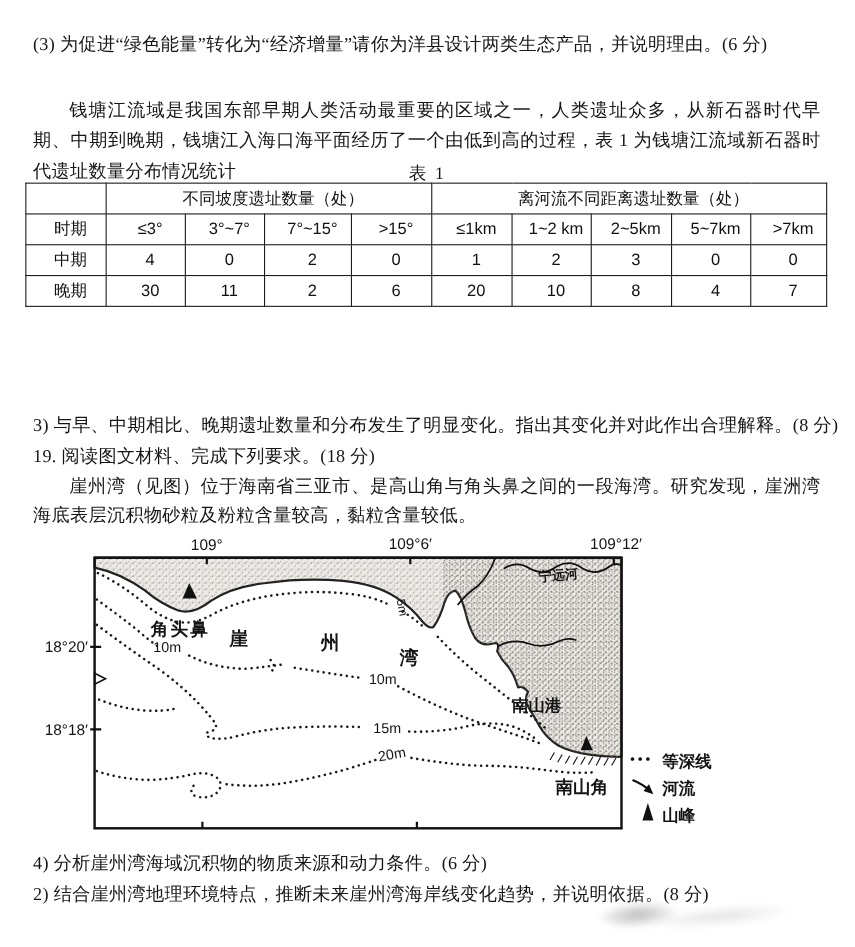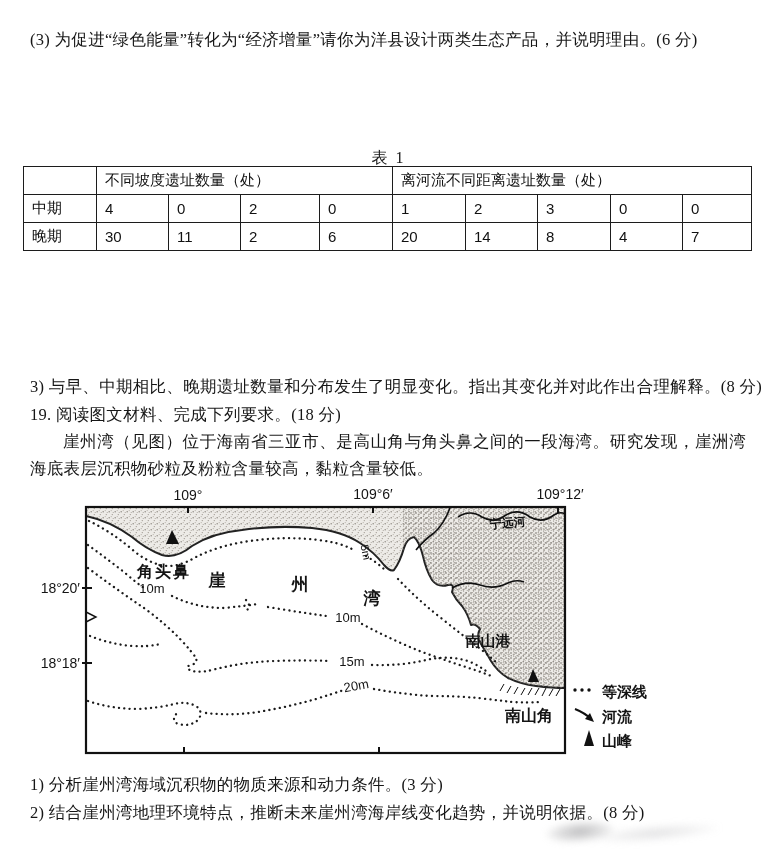--- a/index.html
+++ b/index.html
@@ -10,35 +10,36 @@
          white-space:nowrap;letter-spacing:.3px;}
   .para{position:absolute;left:30px;width:716px;margin:0;font-size:16.5px;
         line-height:27px;text-indent:2em;letter-spacing:.3px;text-align:justify;}
   .caption{position:absolute;left:0;width:777px;text-align:center;
            font-size:16px;letter-spacing:2px;}
   table.sites{position:absolute;left:23px;top:166px;width:728px;
               border-collapse:collapse;table-layout:fixed;
               font-family:"Liberation Sans","DejaVu Sans",sans-serif;
               font-size:15px;color:#111;}
   table.sites td{border:1.5px solid #1c1c1c;padding:0 0 0 8px;height:27px;
-                 vertical-align:middle;text-align:left;overflow:hidden;}
+                 vertical-align:middle;text-align:center;overflow:hidden;}
   svg text{font-family:"Liberation Sans","DejaVu Sans",sans-serif;fill:#141414;}
   svg text.cjk{font-family:"Liberation Serif","DejaVu Serif",serif;font-weight:bold;}
   .smudge{position:absolute;left:545px;top:808px;width:200px;height:42px;
           transform:rotate(-5deg);filter:blur(3px);pointer-events:none;
           background:
             radial-gradient(ellipse 45px 14px at 35px 18px, rgba(135,135,138,.55), rgba(170,170,172,.25) 60%, transparent 80%),
             radial-gradient(ellipse 90px 12px at 110px 26px, rgba(175,175,178,.35), transparent 75%);}
 </style>
 </head>
 <body>
 
 <div class="doc">
 
   <div class="tline" style="top:29px">(3) 为促进“绿色能量”转化为“经济增量”请你为洋县设计两类生态产品，并说明理由。(6 分)</div>
+  <p class="para" style="top:86px;line-height:28px">钱塘江流域是我国东部早期人类活动最重要的区域之一，人类遗址众多，从新石器时代早期、中期到晚期，钱塘江入海口海平面经历了一个由低到高的过程，表 1 为钱塘江流域新石器时代遗址数量分布情况统计</p>
 
   <div class="caption" style="top:148px">表 1</div>
 
   <table class="sites">
     <colgroup>
       <col style="width:73px">
         <col style="width:72px">
         <col style="width:72px">
         <col style="width:79px">
         <col style="width:73px">
@@ -48,39 +49,51 @@
         <col style="width:72px">
         <col style="width:69px">
     </colgroup>
     <tbody>
         <tr>
       <td></td>
       <td colspan="4">不同坡度遗址数量（处）</td>
       <td colspan="5">离河流不同距离遗址数量（处）</td>
     </tr>
     <tr>
+      <td>时期</td>
+      <td>≤3°</td>
+      <td>3°~7°</td>
+      <td>7°~15°</td>
+      <td>&gt;15°</td>
+      <td>≤1km</td>
+      <td>1~2 km</td>
+      <td>2~5km</td>
+      <td>5~7km</td>
+      <td>&gt;7km</td>
+    </tr>
+    <tr>
       <td>中期</td>
       <td>4</td>
       <td>0</td>
       <td>2</td>
       <td>0</td>
       <td>1</td>
       <td>2</td>
       <td>3</td>
       <td>0</td>
       <td>0</td>
     </tr>
     <tr>
       <td>晚期</td>
       <td>30</td>
       <td>11</td>
       <td>2</td>
       <td>6</td>
       <td>20</td>
-      <td>14</td>
+      <td>10</td>
       <td>8</td>
       <td>4</td>
       <td>7</td>
     </tr>
   </tbody>
     </table>
 
   <div class="tline" style="top:376px">3) 与早、中期相比、晚期遗址数量和分布发生了明显变化。指出其变化并对此作出合理解释。(8 分)</div>
   <div class="tline" style="top:404px">19. 阅读图文材料、完成下列要求。(18 分)</div>
   <p class="para" style="top:428px">崖州湾（见图）位于海南省三亚市、是高山角与角头鼻之间的一段海湾。研究发现，崖洲湾海底表层沉积物砂粒及粉粒含量较高，黏粒含量较低。</p>
@@ -191,17 +204,17 @@
       </g>
       <text class="cjk" x="602" y="697" font-size="15">等深线</text>
       <path d="M575,709 Q585,713 591,719" fill="none" stroke="#111" stroke-width="2"></path>
       <polygon points="594,722 585,719 590,713" fill="#111"></polygon>
       <text class="cjk" x="602" y="722" font-size="15">河流</text>
       <polygon points="589,730 584,746 594,746" fill="#111"></polygon>
       <text class="cjk" x="602" y="746" font-size="15">山峰</text>
     </g>
   </svg>
 
-  <div class="tline" style="top:774px">1) 分析崖州湾海域沉积物的物质来源和动力条件。(3 分)</div>
+  <div class="tline" style="top:774px">4) 分析崖州湾海域沉积物的物质来源和动力条件。(6 分)</div>
   <div class="tline" style="top:802px">2) 结合崖州湾地理环境特点，推断未来崖州湾海岸线变化趋势，并说明依据。(8 分)</div>
 
   <div class="smudge"></div>
 </div>
 
 </body></html>

